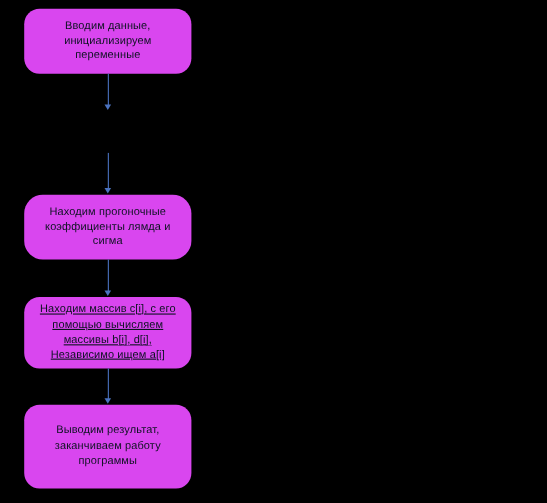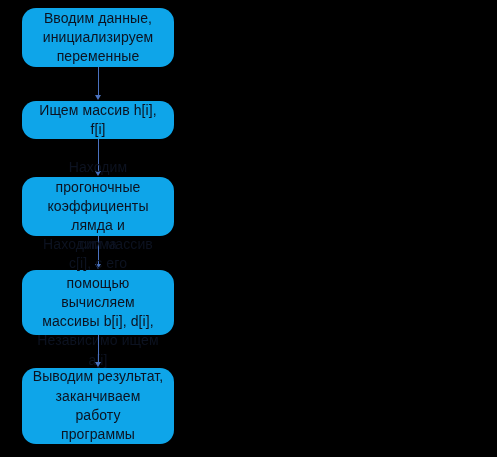--- a/index.html
+++ b/index.html
@@ -11,28 +11,28 @@
     position: relative;
     width: 497px;
     height: 457px;
     background: #000000;
     overflow: hidden;
     font-family: "Liberation Sans", sans-serif;
   }
   .node {
     position: absolute;
     box-sizing: border-box;
-    background: #0ea5e9;
+    background: #d946ef;
     border-radius: 14px;
     display: flex;
     align-items: center;
     justify-content: center;
     text-align: center;
     color: #0c1220;
-    font-size: 14px;
+    font-size: 10px;
     line-height: 1.38;
     padding: 4px 10px;
     white-space: pre-line;
     letter-spacing: 0.1px;
   }
   .connector {
     position: absolute;
     width: 1px;
     background: #4a72bf;
   }
@@ -50,33 +50,32 @@
 
 <div id="canvas">
 
   <div class="node" style="left:22px; top:8px; width:152px; height:59px;">Вводим данные,
 инициализируем
 переменные</div>
 
   <div class="connector" style="left:98px; top:67px; height:30px;"></div>
   <div class="arrowhead" style="left:95px; top:95px;"></div>
 
-  <div class="node" style="left:22px; top:101px; width:152px; height:38px;">Ищем массив h[i], f[i]</div>
 
   <div class="connector" style="left:98px; top:139px; height:34px;"></div>
   <div class="arrowhead" style="left:95px; top:171px;"></div>
 
-  <div class="node" style="left:22px; top:177px; width:152px; height:59px;">Находим прогоночные
+  <div class="node" style="left:22px; top:177px; width:152px; height:59px;border-radius:17px;">Находим прогоночные
 коэффициенты лямда и
 сигма</div>
 
   <div class="connector" style="left:98px; top:236px; height:30px;"></div>
   <div class="arrowhead" style="left:95px; top:264px;"></div>
 
-  <div class="node" style="left:22px; top:270px; width:152px; height:65px;">Находим массив c[i], с его
+  <div class="node" style="left:22px; top:270px; width:152px; height:65px;text-decoration:underline;">Находим массив c[i], с его
 помощью вычисляем
 массивы b[i], d[i],
 Независимо ищем a[i]</div>
 
   <div class="connector" style="left:98px; top:335px; height:29px;"></div>
   <div class="arrowhead" style="left:95px; top:362px;"></div>
 
   <div class="node" style="left:22px; top:368px; width:152px; height:76px;">Выводим результат,
 заканчиваем работу
 программы</div>

